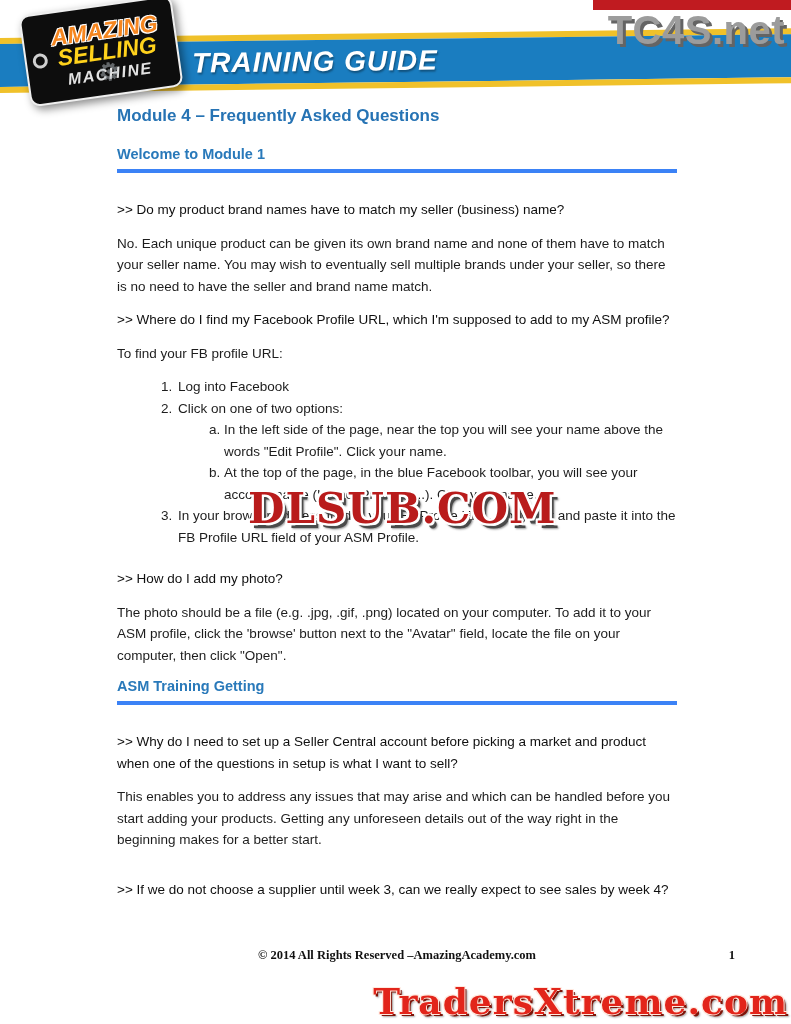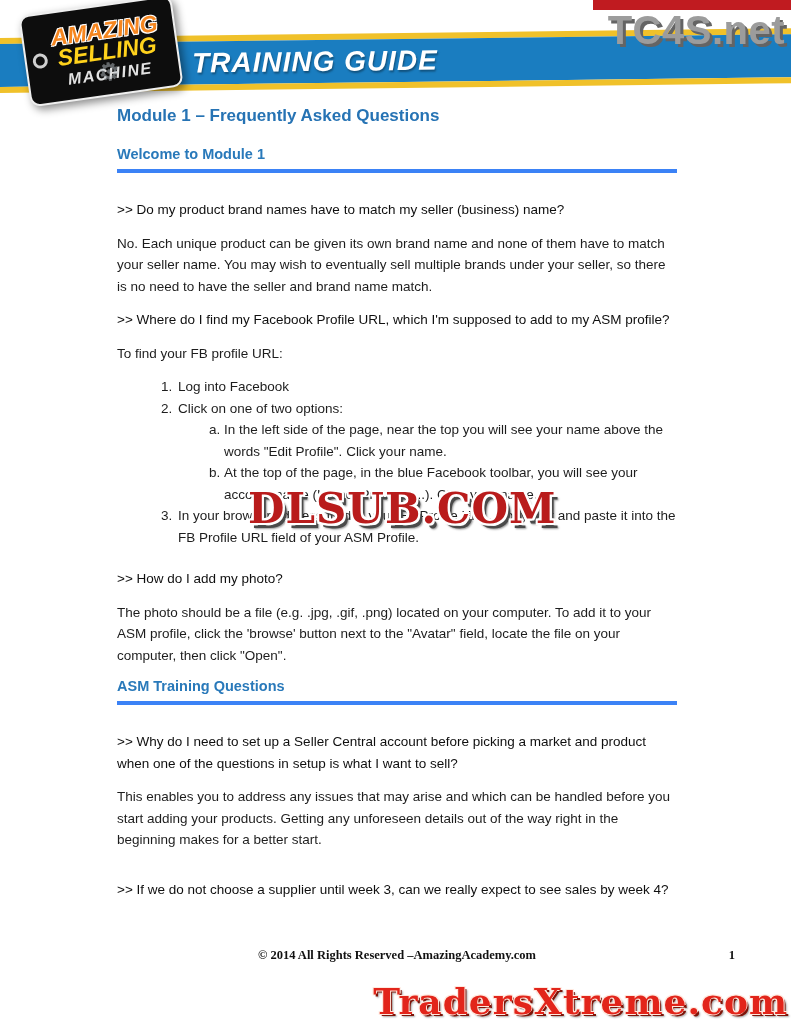--- a/index.html
+++ b/index.html
@@ -134,21 +134,21 @@
       <span class="w1">AMAZING</span>
       <span class="w2">SELLING</span>
       <span class="w3">
         <span class="gear-icon"></span>
         <span>MACHINE</span>
       </span>
     </div>
   </div>
 
   <div class="content">
-    <h1>Module 1 – Frequently Asked Questions</h1>
+    <h1>Module 4 – Frequently Asked Questions</h1>
 
     <h2>Welcome to Module 1</h2>
 
     <p class="q">&gt;&gt; Do my product brand names have to match my seller (business) name?</p>
     <p class="a">No.  Each unique product can be given its own brand name and none of them have to match your seller name. You may wish to eventually sell multiple brands under your seller, so there is no need to have the seller and brand name match.</p>
 
     <p class="q">&gt;&gt; Where do I find my Facebook Profile URL, which I'm supposed to add to my ASM profile?</p>
     <p class="a">To find your FB profile URL:</p>
 
     <ol class="steps">
@@ -167,21 +167,21 @@
         </ol>
       </li>
       <li>
         <span>In your browser address field is your FB Profile URL.  Copy that and paste it into the FB Profile URL field of your ASM Profile.</span>
       </li>
     </ol>
 
     <p class="q">&gt;&gt; How do I add my photo?</p>
     <p class="a">The photo should be a file (e.g. .jpg, .gif, .png) located on your computer.  To add it to your ASM profile, click the 'browse' button next to the "Avatar" field, locate the file on your computer, then click "Open".</p>
 
-    <h2 class="s2">ASM Training Questions</h2>
+    <h2 class="s2">ASM Training Getting</h2>
 
     <p class="q">&gt;&gt; Why do I need to set up a Seller Central account before picking a market and product when one of the questions in setup is what I want to sell?</p>
     <p class="a">This enables you to address any issues that may arise and which can be handled before you start adding your products.  Getting any unforeseen details out of the way right in the beginning makes for a better start.</p>
 
     <p class="q q5">&gt;&gt; If we do not choose a supplier until week 3, can we really expect to see sales by week 4?</p>
   </div>
 
   <div class="wm-center">DLSUB.COM</div>
 
   <div class="footer">

